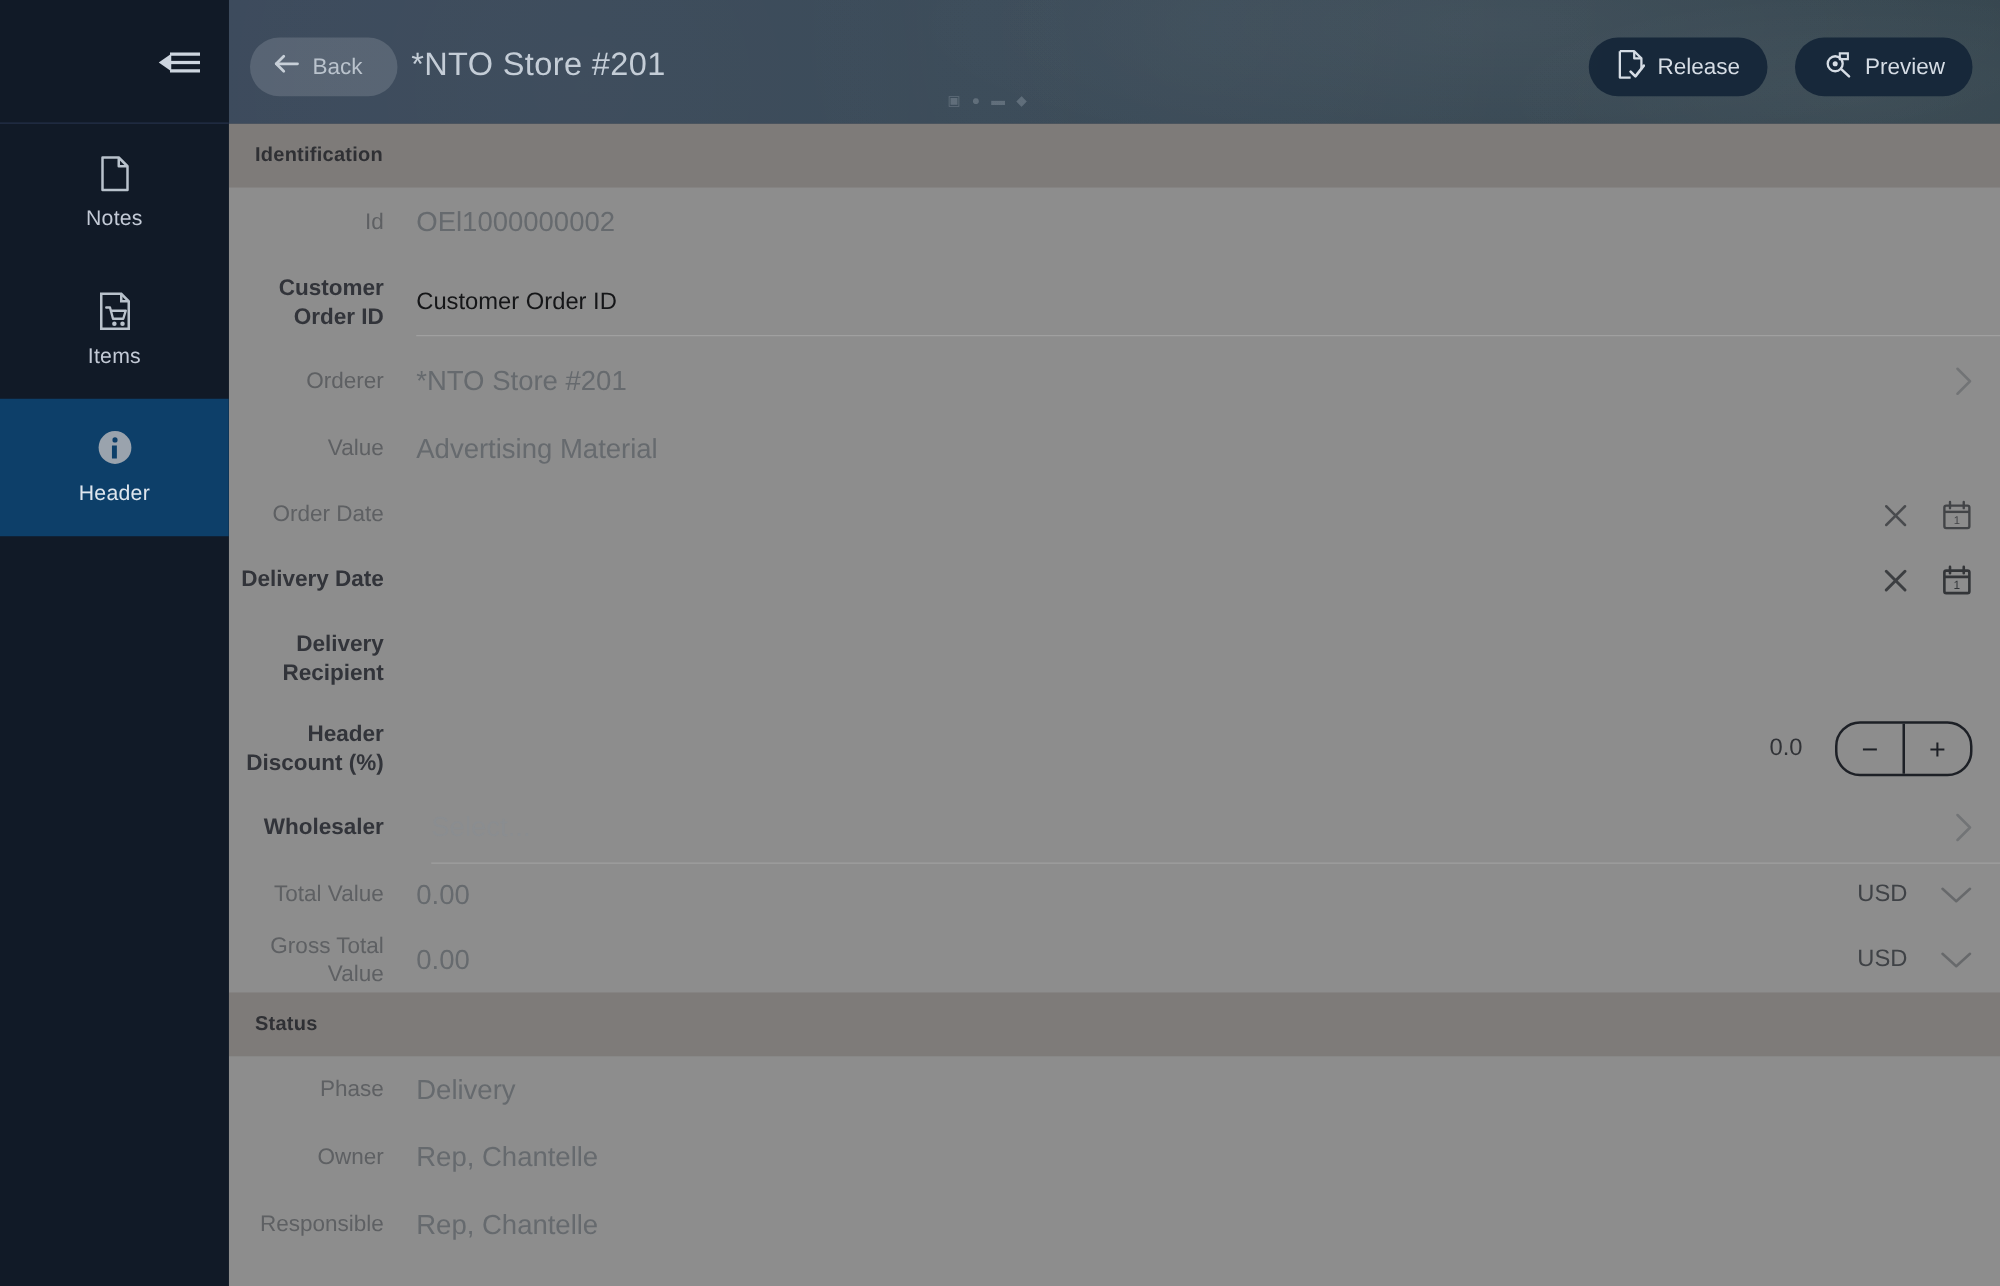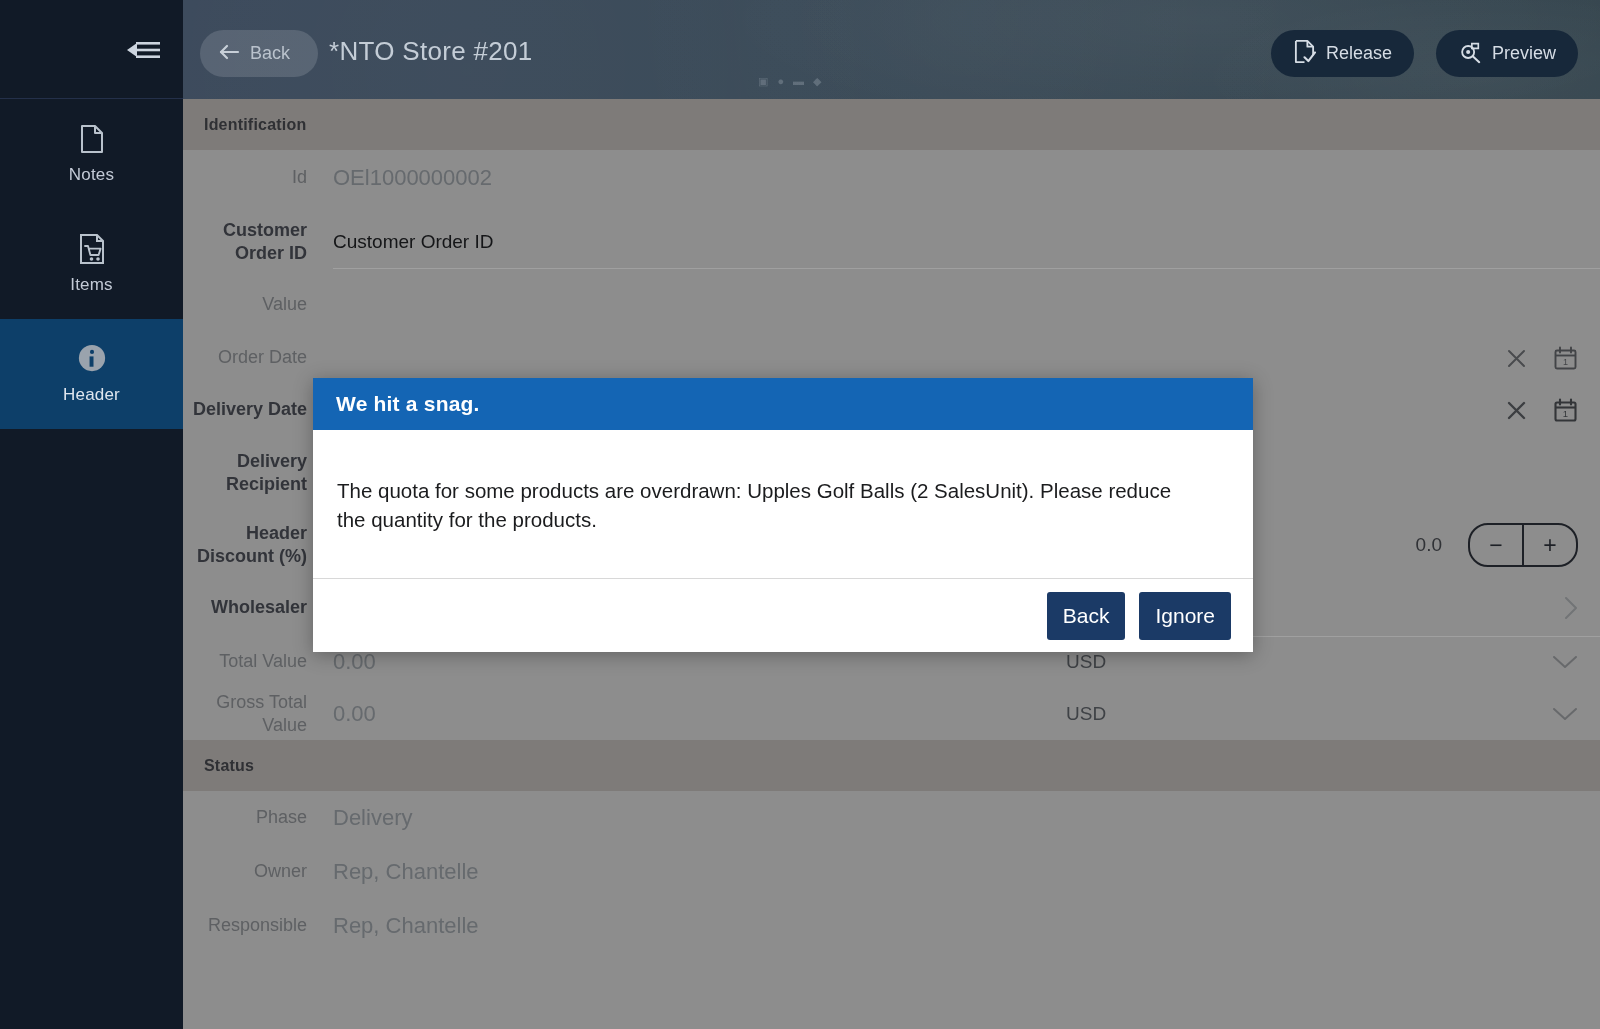--- a/index.html
+++ b/index.html
@@ -212,20 +212,21 @@
     padding-right: 2px;
   }
   .chev-right { width: 14px; height: 24px; opacity: .55; }
   .chev-down  { width: 26px; height: 14px; opacity: .6; }
   .icon-x     { width: 21px; height: 21px; opacity: .72; cursor: pointer; }
   .icon-cal   { width: 25px; height: 25px; opacity: .8; cursor: pointer; }
   .dd-value {
     font-size: 19px;
     color: #3f4246;
     width: 460px;
+    text-align: right;
   }
   .num-value {
     font-size: 19px;
     color: #303236;
   }
   .stepper {
     width: 106px; height: 40px;
     border: 2px solid #1d2026;
     border-radius: 20px;
     display: flex;
@@ -406,23 +407,35 @@
     <div class="frow" style="height:56px">
       <div class="flabel">Id</div>
       <div class="fvalue">OEl1000000002</div>
     </div>
 
     <div class="frow" style="height:72px">
       <div class="flabel req">Customer Order ID</div>
       <div class="fvalue filled underline">Customer Order ID</div>
     </div>
 
+    <div class="frow" style="height:54px">
+      <div class="flabel">Orderer</div>
+      <div class="fvalue">*NTO Store #201</div>
+      <div class="row-right">
+        <span class="chev-right">
+          <svg viewBox="0 0 14 24" width="14" height="24" aria-hidden="true">
+              <path d="M2 2 L12 12 L2 22" fill="none" stroke="#5d6064" stroke-width="2" stroke-linecap="round" stroke-linejoin="round"></path>
+            </svg>
+        </span>
+      </div>
+    </div>
 
     <div class="frow" style="height:54px">
       <div class="flabel">Value</div>
+      <div class="fvalue">Advertising Material</div>
     </div>
 
     <div class="frow" style="height:52px">
       <div class="flabel">Order Date</div>
       <div class="fvalue"></div>
       <div class="row-right">
         <span class="icon-x">
           <svg viewBox="0 0 21 21" width="21" height="21" aria-hidden="true">
               <path d="M3 3 L18 18 M18 3 L3 18" stroke="#303236" stroke-width="2" stroke-linecap="round"></path>
             </svg>
@@ -527,26 +540,14 @@
       <div class="flabel">Owner</div>
       <div class="fvalue">Rep, Chantelle</div>
     </div>
 
     <div class="frow" style="height:54px">
       <div class="flabel">Responsible</div>
       <div class="fvalue">Rep, Chantelle</div>
     </div>
   </div>
 
-  <div id="dialog">
-    <div id="dialog-title-bar">
-      <span id="dialog-title">We hit a snag.</span>
-    </div>
-    <div id="dialog-body">
-      <div id="dialog-message">The quota for some products are overdrawn: Upples Golf Balls (2 SalesUnit). Please reduce the quantity for the products.</div>
-    </div>
-    <div id="dialog-footer">
-      <button class="dlg-btn">Back</button>
-      <button class="dlg-btn">Ignore</button>
-    </div>
-  </div>
 
 </div>
 
 </body></html>

